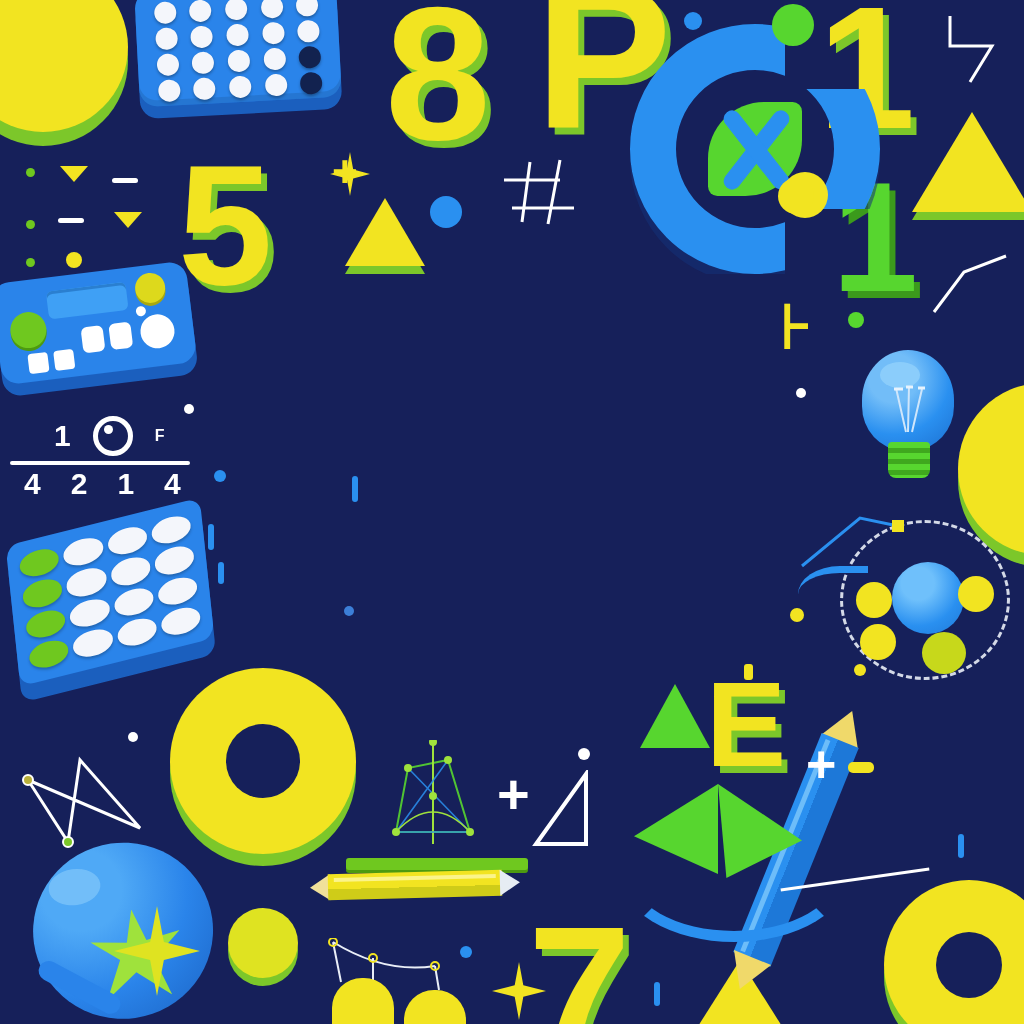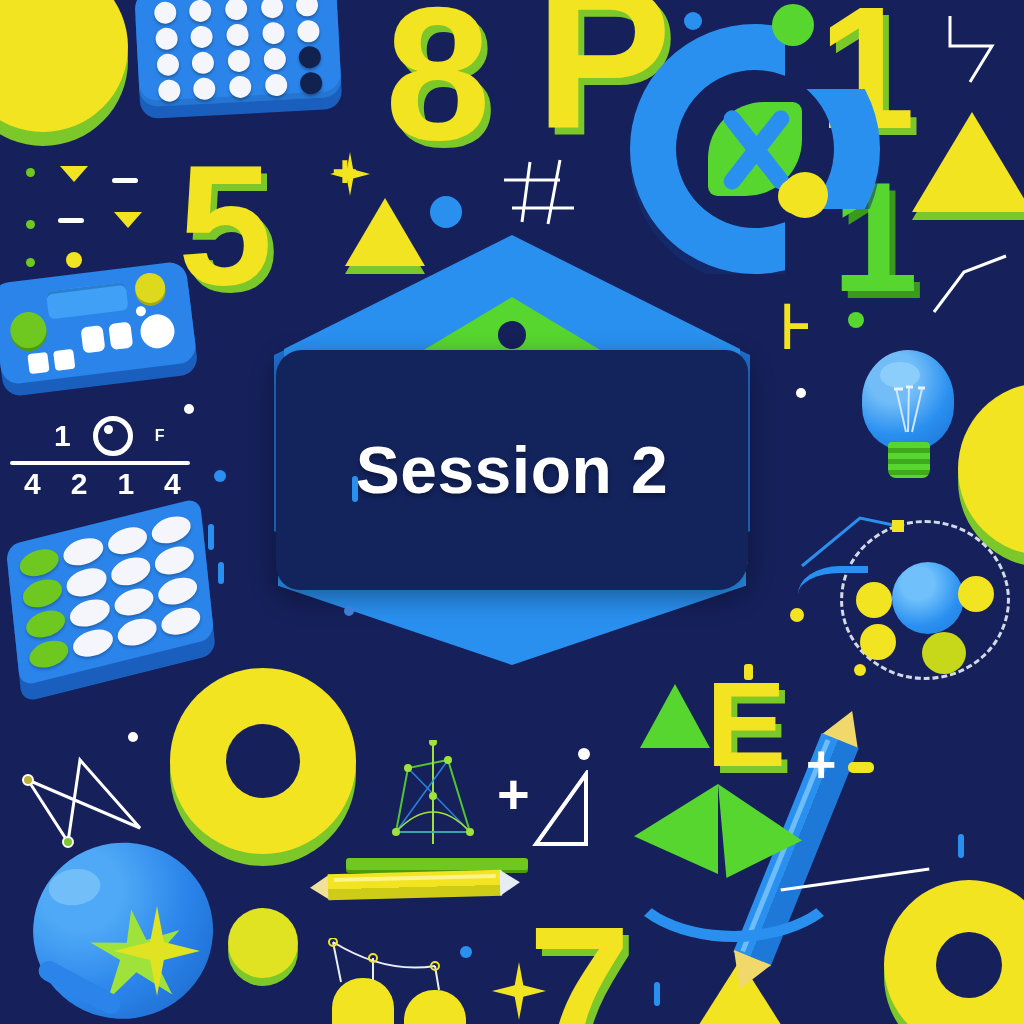--- a/index.html
+++ b/index.html
@@ -314,32 +314,20 @@
         <div class="b1"></div>
         <div class="b2"></div>
     </div>
     <div class="ydot"></div>
   </div>
 
   <div class="tri" style="left:345px;top:198px;border-left:40px solid transparent;border-right:40px solid transparent;border-bottom:68px solid #f2e421;filter:drop-shadow(0 8px 0 #7cc72a);"></div>
   <div class="tri" style="left:912px;top:112px;border-left:60px solid transparent;border-right:60px solid transparent;border-bottom:100px solid #f2e421;filter:drop-shadow(0 8px 0 #7cc72a);"></div>
   <div class="tri" style="left:688px;top:960px;border-left:52px solid transparent;border-right:52px solid transparent;border-bottom:82px solid #f2e421;filter:drop-shadow(0 8px 0 #7cc72a);"></div>
 
-  <div id="envelope">
-    <div id="env-back"></div>
-    <div id="env-top"></div>
-    <div id="env-flapg"></div>
-    <div id="env-flapdot"></div>
-    <div id="env-bottom-blue"></div>
-    <div id="env-bottom-white"></div>
-    <div id="env-bottom"></div>
-    <div id="card">
-      <span id="title-text">Session 2</span>
-    </div>
-  </div>
 
   <div id="bulb">
     <div class="glass"></div>
       <div class="hl"></div>
     <svg class="fil" viewBox="0 0 34 56">
       <path d="M4 4 L14 48 M17 2 L16 48 M30 5 L20 48" stroke="#cfe6fb" stroke-width="2" fill="none"></path>
       <path d="M2 5 h9 M14 3 h7 M26 4 h7" stroke="#e8f3fd" stroke-width="3" fill="none"></path>
     </svg>
     <div class="base"></div>
   </div>

